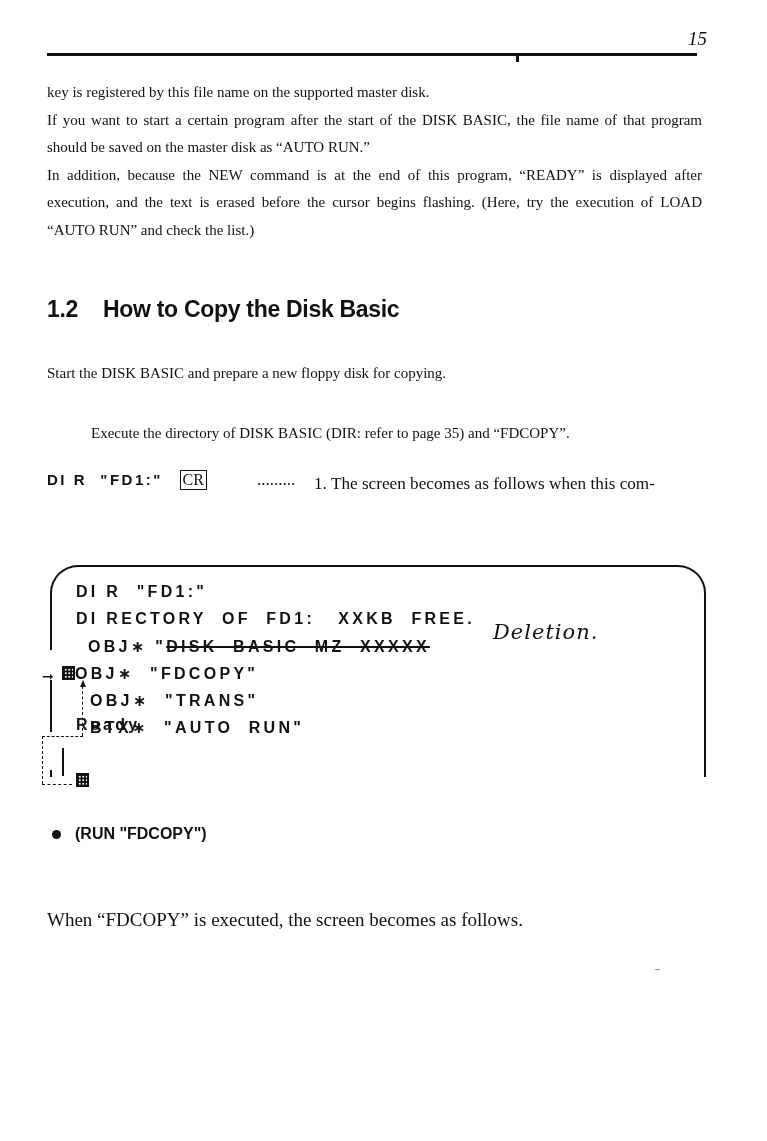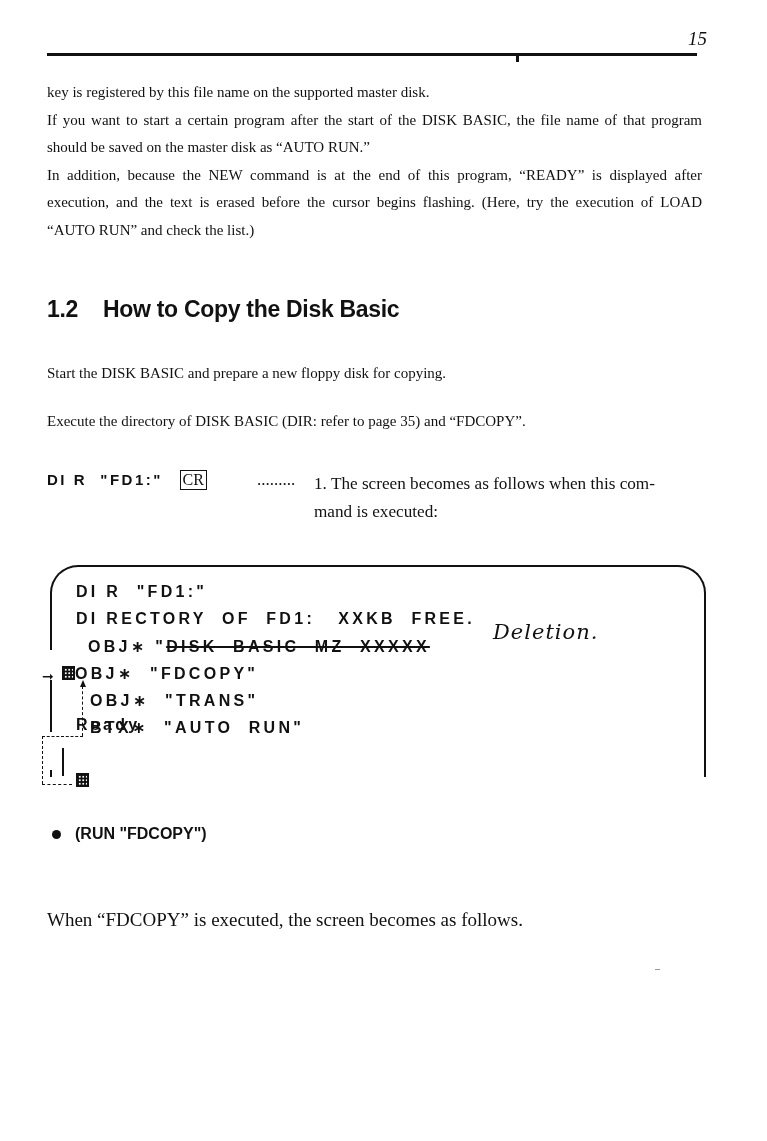--- a/index.html
+++ b/index.html
@@ -52,30 +52,29 @@
   <p>key is registered by this file name on the supported master disk.</p>
   <p style="text-align:justify;">If you want to start a certain program after the start of the DISK BASIC, the file name of that program should be saved on the master disk as “AUTO RUN.”</p>
   <p style="text-align:justify;">In addition, because the NEW command is at the end of this program, “READY” is displayed after execution, and the text is erased before the cursor begins flashing. (Here, try the execution of LOAD “AUTO RUN” and check the list.)</p>
 </div>
 
 <div class="heading sans">
   <span class="num">1.2</span><span>How to Copy the Disk Basic</span>
 </div>
 
 <div class="para serif" style="top:360px;">Start the DISK BASIC and prepare a new floppy disk for copying.</div>
-<div class="para serif" style="top:408px;">Execute the directory of DISK BASIC (DIR: refer to page 35) and “FDCOPY”.</div>
+<div class="para serif" style="top:420px;margin-left:44px;">Execute the directory of DISK BASIC (DIR: refer to page 35) and “FDCOPY”.</div>
 
 <div class="cmd-row sans">
   <span style="white-space:pre;">DI R  "FD1:"</span>
   <span class="keycap" style="margin-left:10px;">CR</span>
 </div>
 <div class="dots serif">.........</div>
 <div class="desc serif">
   <p>1. The screen becomes as follows when this com-</p>
-  <p>mand is executed:</p>
 </div>
 
 <div class="screen-box"></div>
 <div class="screen-left-cut"></div>
 <div class="line-vert" style="left:50px; top:680px; width:2px; height:52px;"></div>
 <div class="line-vert" style="left:62px; top:748px; width:2px; height:28px;"></div>
 
 <div class="screen-line" style="left:76px; top:583px;">DI R  "FD1:"</div>
 <div class="screen-line" style="left:76px; top:610px;">DI RECTORY  OF  FD1:   XXKB  FREE.</div>
 <div class="screen-line" style="left:88px; top:637px;"><span>OBJ∗ "</span><span class="strike">DISK  BASIC  MZ  XXXXX</span></div>

